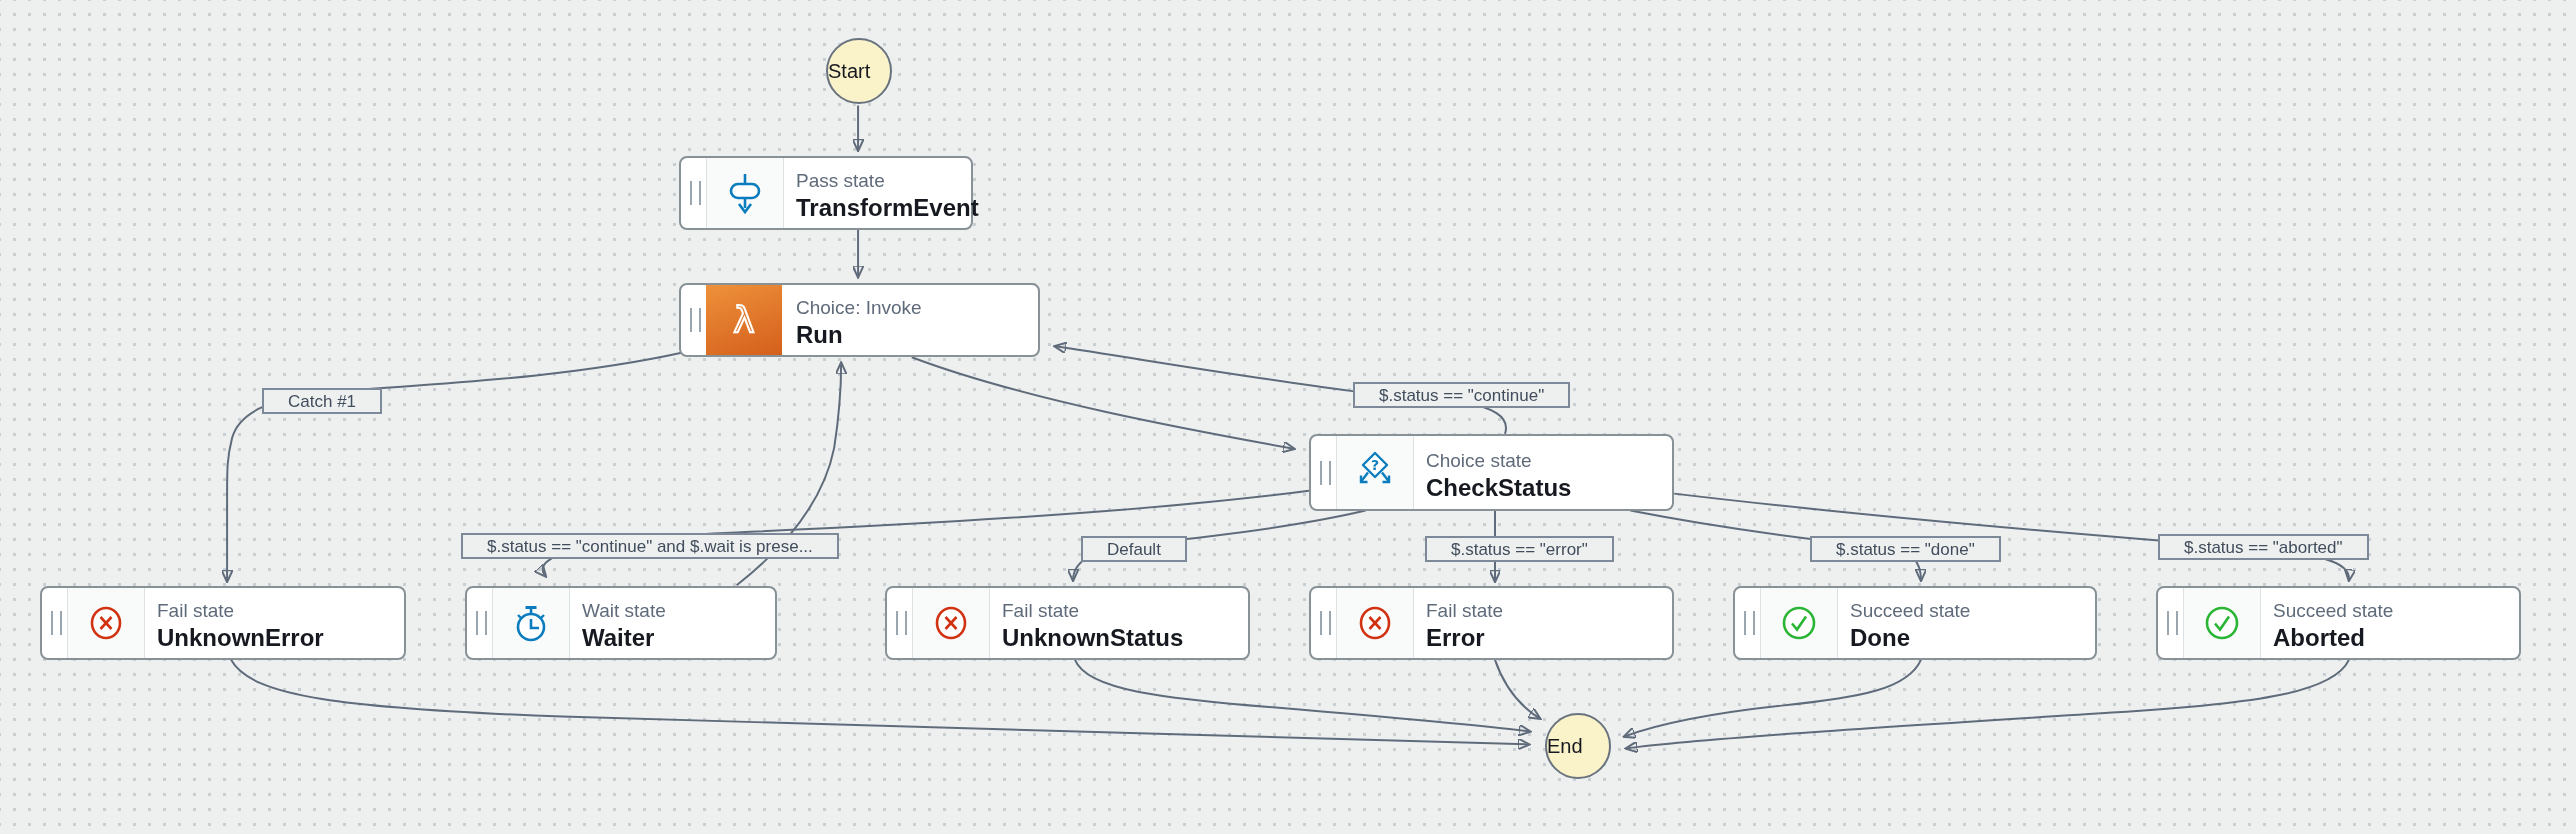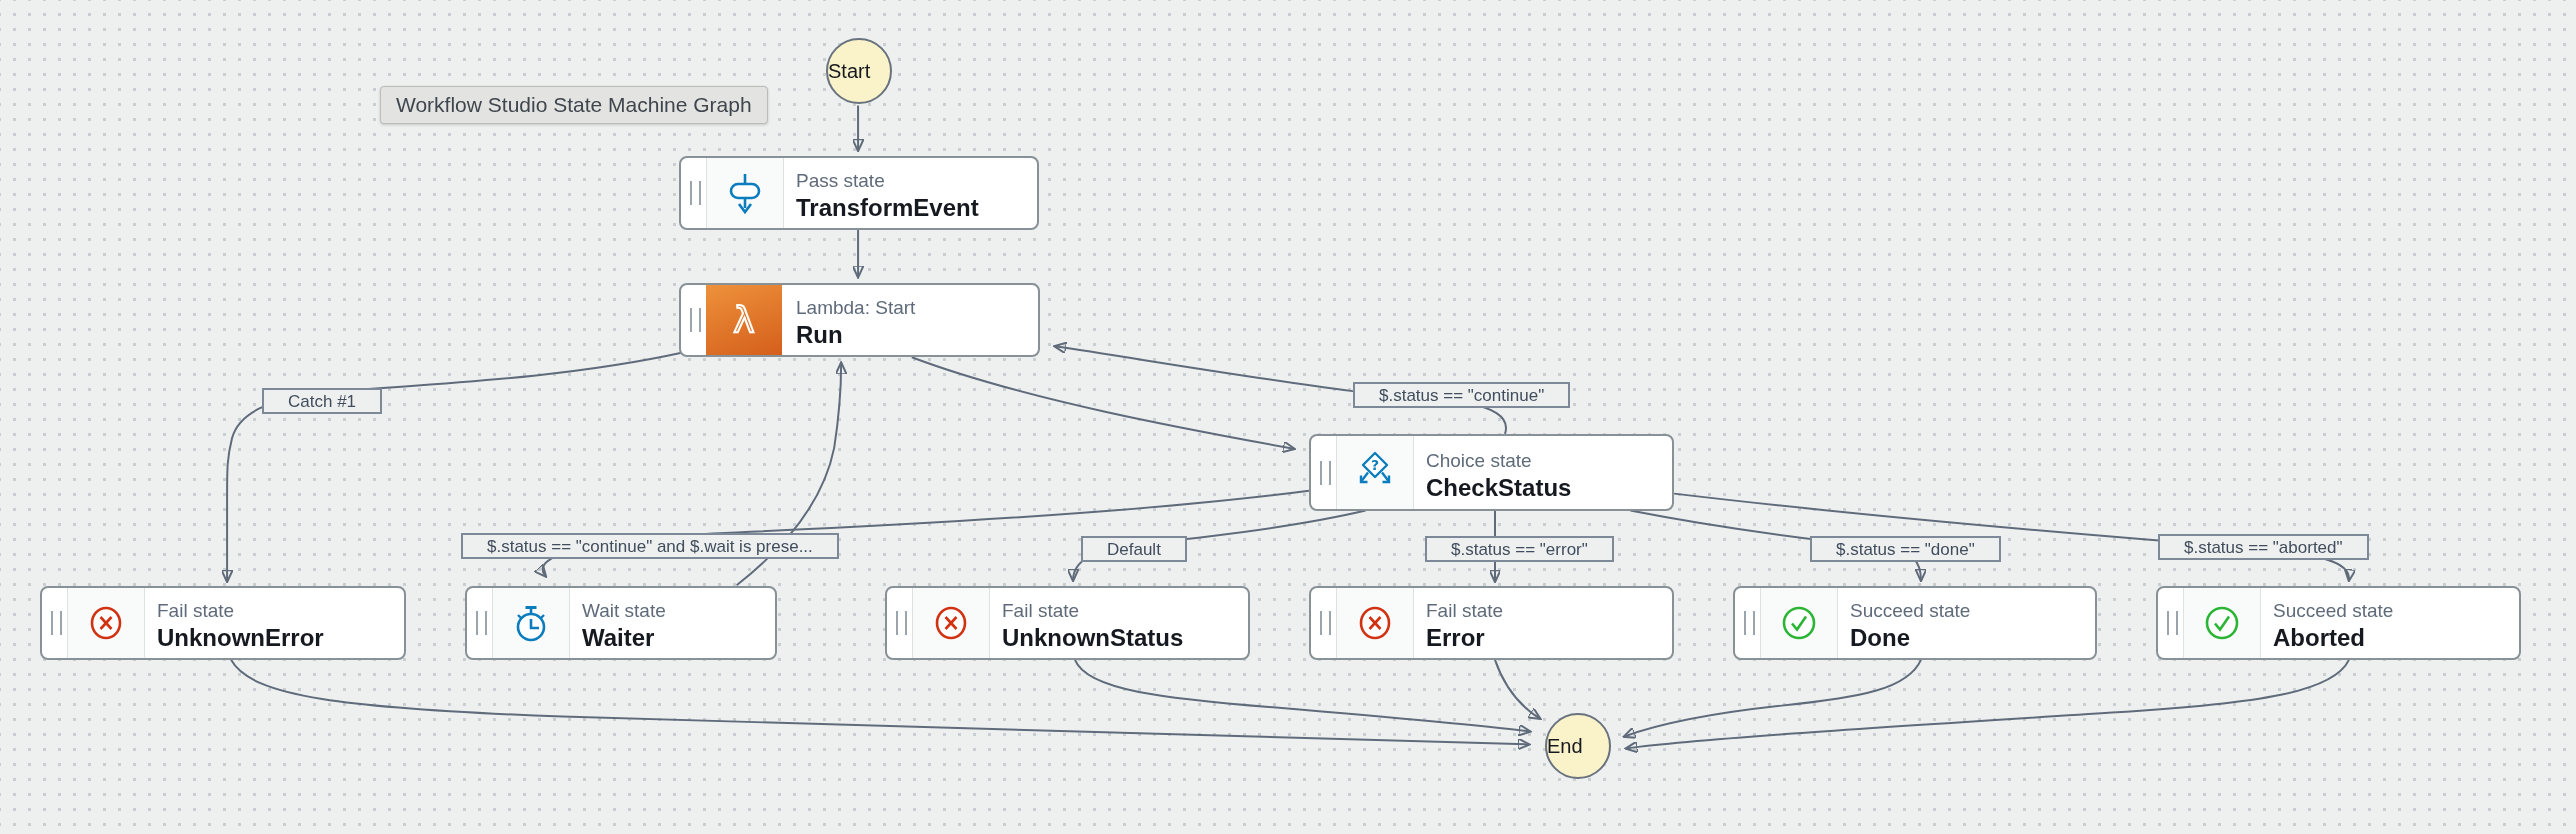--- a/index.html
+++ b/index.html
@@ -91,30 +91,29 @@
     <path marker-end="url(#arw)" d="M1372,513 C1300,530 1210,540 1150,546 C1105,551 1078,560 1078,583"></path>
     <path marker-end="url(#arw)" d="M1638,513 C1750,535 1845,545 1892,550 C1922,554 1930,564 1930,583"></path>
     <path marker-end="url(#arw)" d="M1682,496 C1900,522 2140,541 2255,550 C2335,557 2362,565 2360,583"></path>
     <path marker-end="url(#arw)" d="M232,663 C252,700 345,712 565,720 C985,733 1365,741 1536,748"></path>
     <path marker-end="url(#arw)" d="M1080,663 C1092,694 1172,702 1282,711 C1400,721 1482,728 1537,735"></path>
     <path marker-end="url(#arw)" d="M1502,663 C1512,692 1528,710 1547,722"></path>
     <path marker-end="url(#arw)" d="M1930,663 C1917,692 1870,701 1790,709 C1716,717 1662,729 1632,740"></path>
     <path marker-end="url(#arw)" d="M2360,663 C2345,695 2272,707 2122,716 C1937,728 1718,741 1634,752"></path>
   </svg>
 
-  <div class="tooltip">Workflow Studio State Machine Graph</div>
 
   <div class="terminal" style="left:826px;top:38px;">
     <span>Start</span>
   </div>
   <div class="terminal" style="left:1545px;top:713px;">
     <span>End</span>
   </div>
 
-  <div class="state" style="left:679px;top:156px;width:360px;">
+  <div class="state" style="left:679px;top:156px;width:294px;">
     <div class="handle"></div>
     <div class="icon-cell">
       <svg class="ic" width="44" height="44" viewBox="0 0 44 44">
         <line x1="22" y1="3" x2="22" y2="13" stroke="#0b7dbe" stroke-width="2.6"></line>
         <rect x="8" y="13" width="28" height="14" rx="7" fill="#fff" stroke="#0b7dbe" stroke-width="2.6"></rect>
         <line x1="22" y1="27" x2="22" y2="37" stroke="#0b7dbe" stroke-width="2.6"></line>
         <polyline points="16,33 22,41 28,33" fill="none" stroke="#0b7dbe" stroke-width="2.6" stroke-linejoin="miter"></polyline>
       </svg>
     </div>
     <div class="texts">
@@ -124,21 +123,21 @@
   </div>
 
   <div class="state" style="left:679px;top:283px;width:361px;">
     <div class="handle"></div>
     <div class="icon-cell lambda-tile">
       <svg class="ic" width="46" height="46" viewBox="0 0 46 46">
         <text x="23" y="35" text-anchor="middle" font-size="36" font-family="'DejaVu Sans',sans-serif" fill="none" stroke="#ffffff" stroke-width="2">λ</text>
       </svg>
     </div>
     <div class="texts">
-      <div class="type">Lambda: Start</div>
+      <div class="type">Choice: Invoke</div>
       <div class="title">Run</div>
     </div>
   </div>
 
   <div class="state" style="left:1309px;top:434px;width:365px;height:77px;">
     <div class="handle"></div>
     <div class="icon-cell">
       <svg class="ic" width="46" height="46" viewBox="0 0 46 46">
         <path d="M23,3 L35,15 L23,27 L11,15 Z" fill="#fff" stroke="#0b7dbe" stroke-width="2.4" stroke-linejoin="round"></path>
         <text x="23" y="20" text-anchor="middle" font-size="14" font-weight="bold" fill="#0b7dbe" font-family="'DejaVu Sans',sans-serif">?</text>

